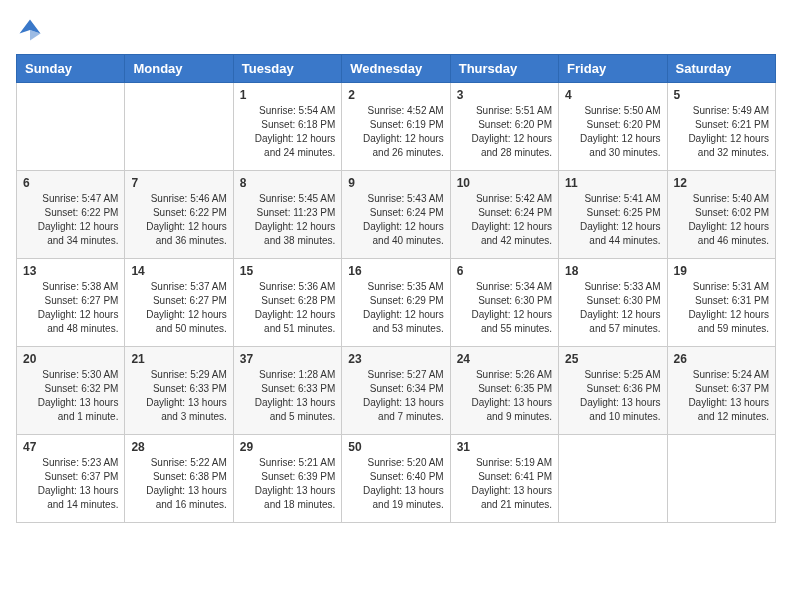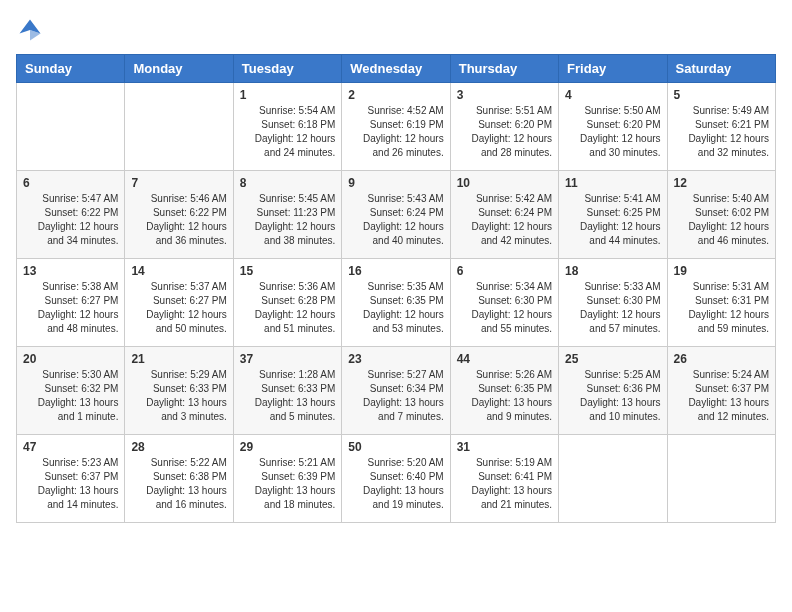--- a/index.html
+++ b/index.html
@@ -245,21 +245,21 @@
         <td>
           <span class="day-number">15</span>
           <div class="day-info">Sunrise: 5:36 AM
 Sunset: 6:28 PM
 Daylight: 12 hours
 and 51 minutes.</div>
         </td>
         <td>
           <span class="day-number">16</span>
           <div class="day-info">Sunrise: 5:35 AM
-Sunset: 6:35 PM
+Sunset: 6:29 PM
 Daylight: 12 hours
 and 53 minutes.</div>
         </td>
         <td>
           <span class="day-number">6</span>
           <div class="day-info">Sunrise: 5:34 AM
 Sunset: 6:30 PM
 Daylight: 12 hours
 and 55 minutes.</div>
         </td>
@@ -301,21 +301,21 @@
 and 5 minutes.</div>
         </td>
         <td>
           <span class="day-number">23</span>
           <div class="day-info">Sunrise: 5:27 AM
 Sunset: 6:34 PM
 Daylight: 13 hours
 and 7 minutes.</div>
         </td>
         <td>
-          <span class="day-number">44</span>
+          <span class="day-number">24</span>
           <div class="day-info">Sunrise: 5:26 AM
 Sunset: 6:35 PM
 Daylight: 13 hours
 and 9 minutes.</div>
         </td>
         <td>
           <span class="day-number">25</span>
           <div class="day-info">Sunrise: 5:25 AM
 Sunset: 6:36 PM
 Daylight: 13 hours

